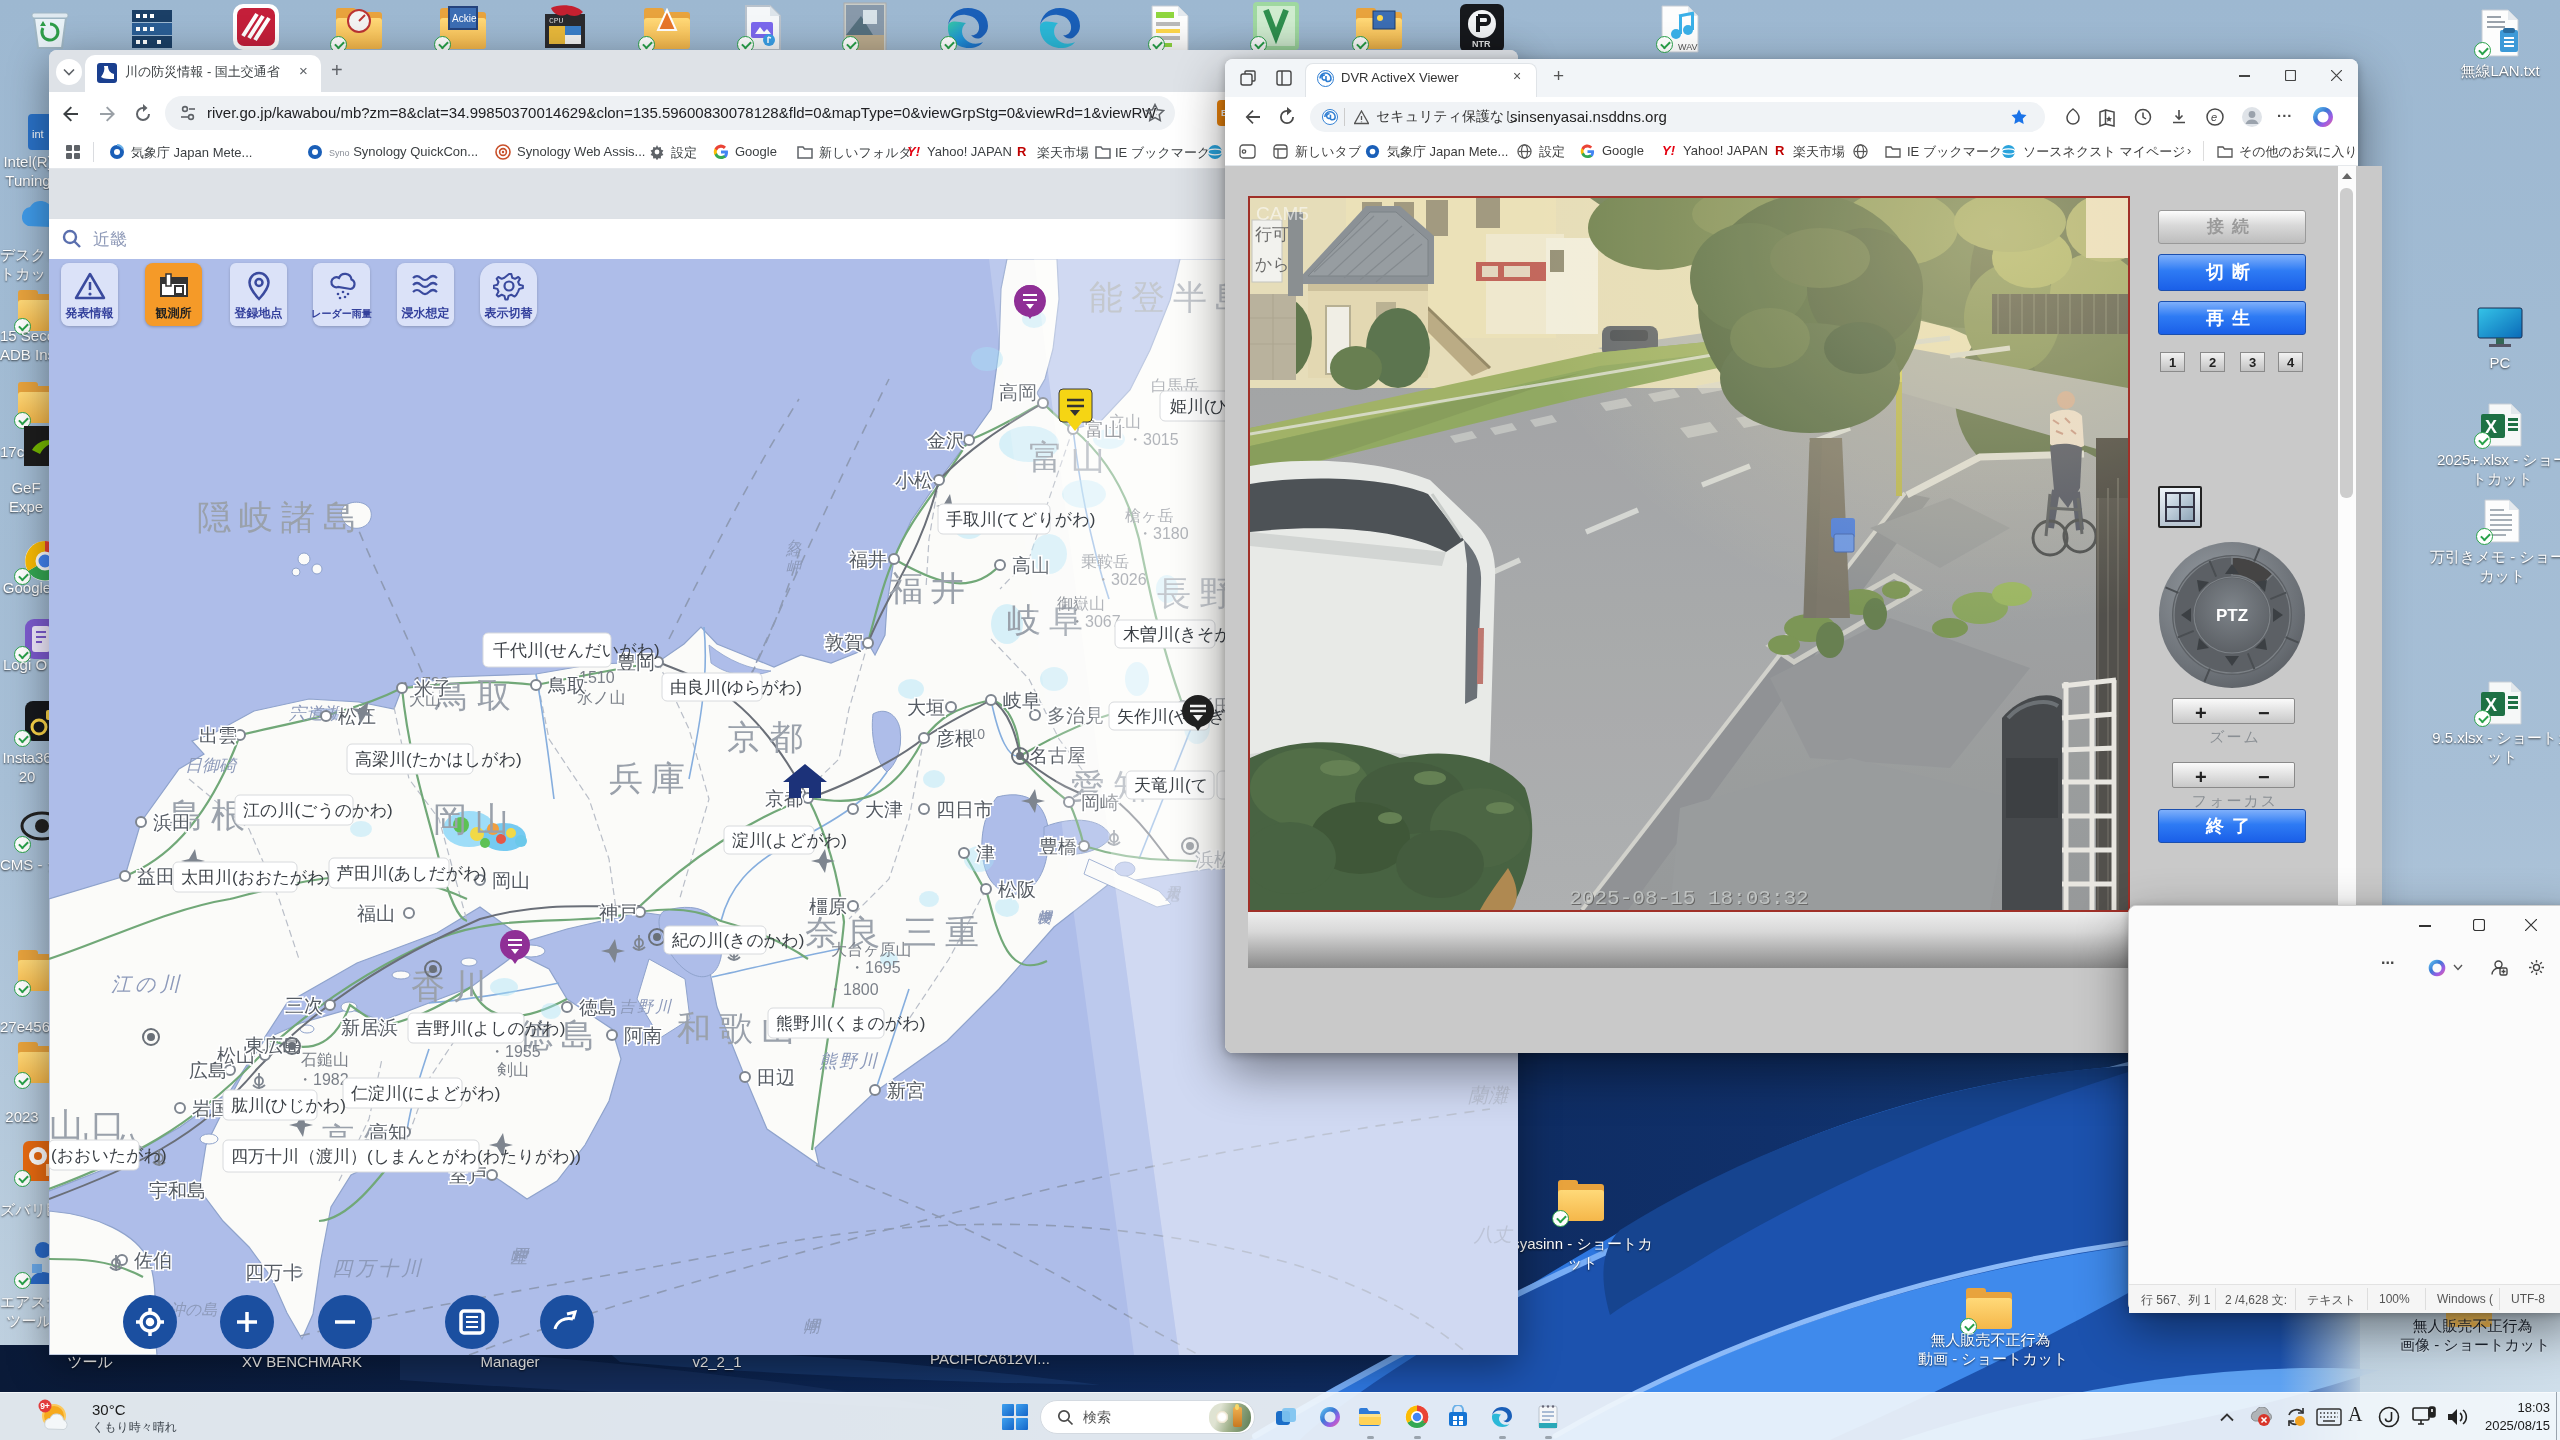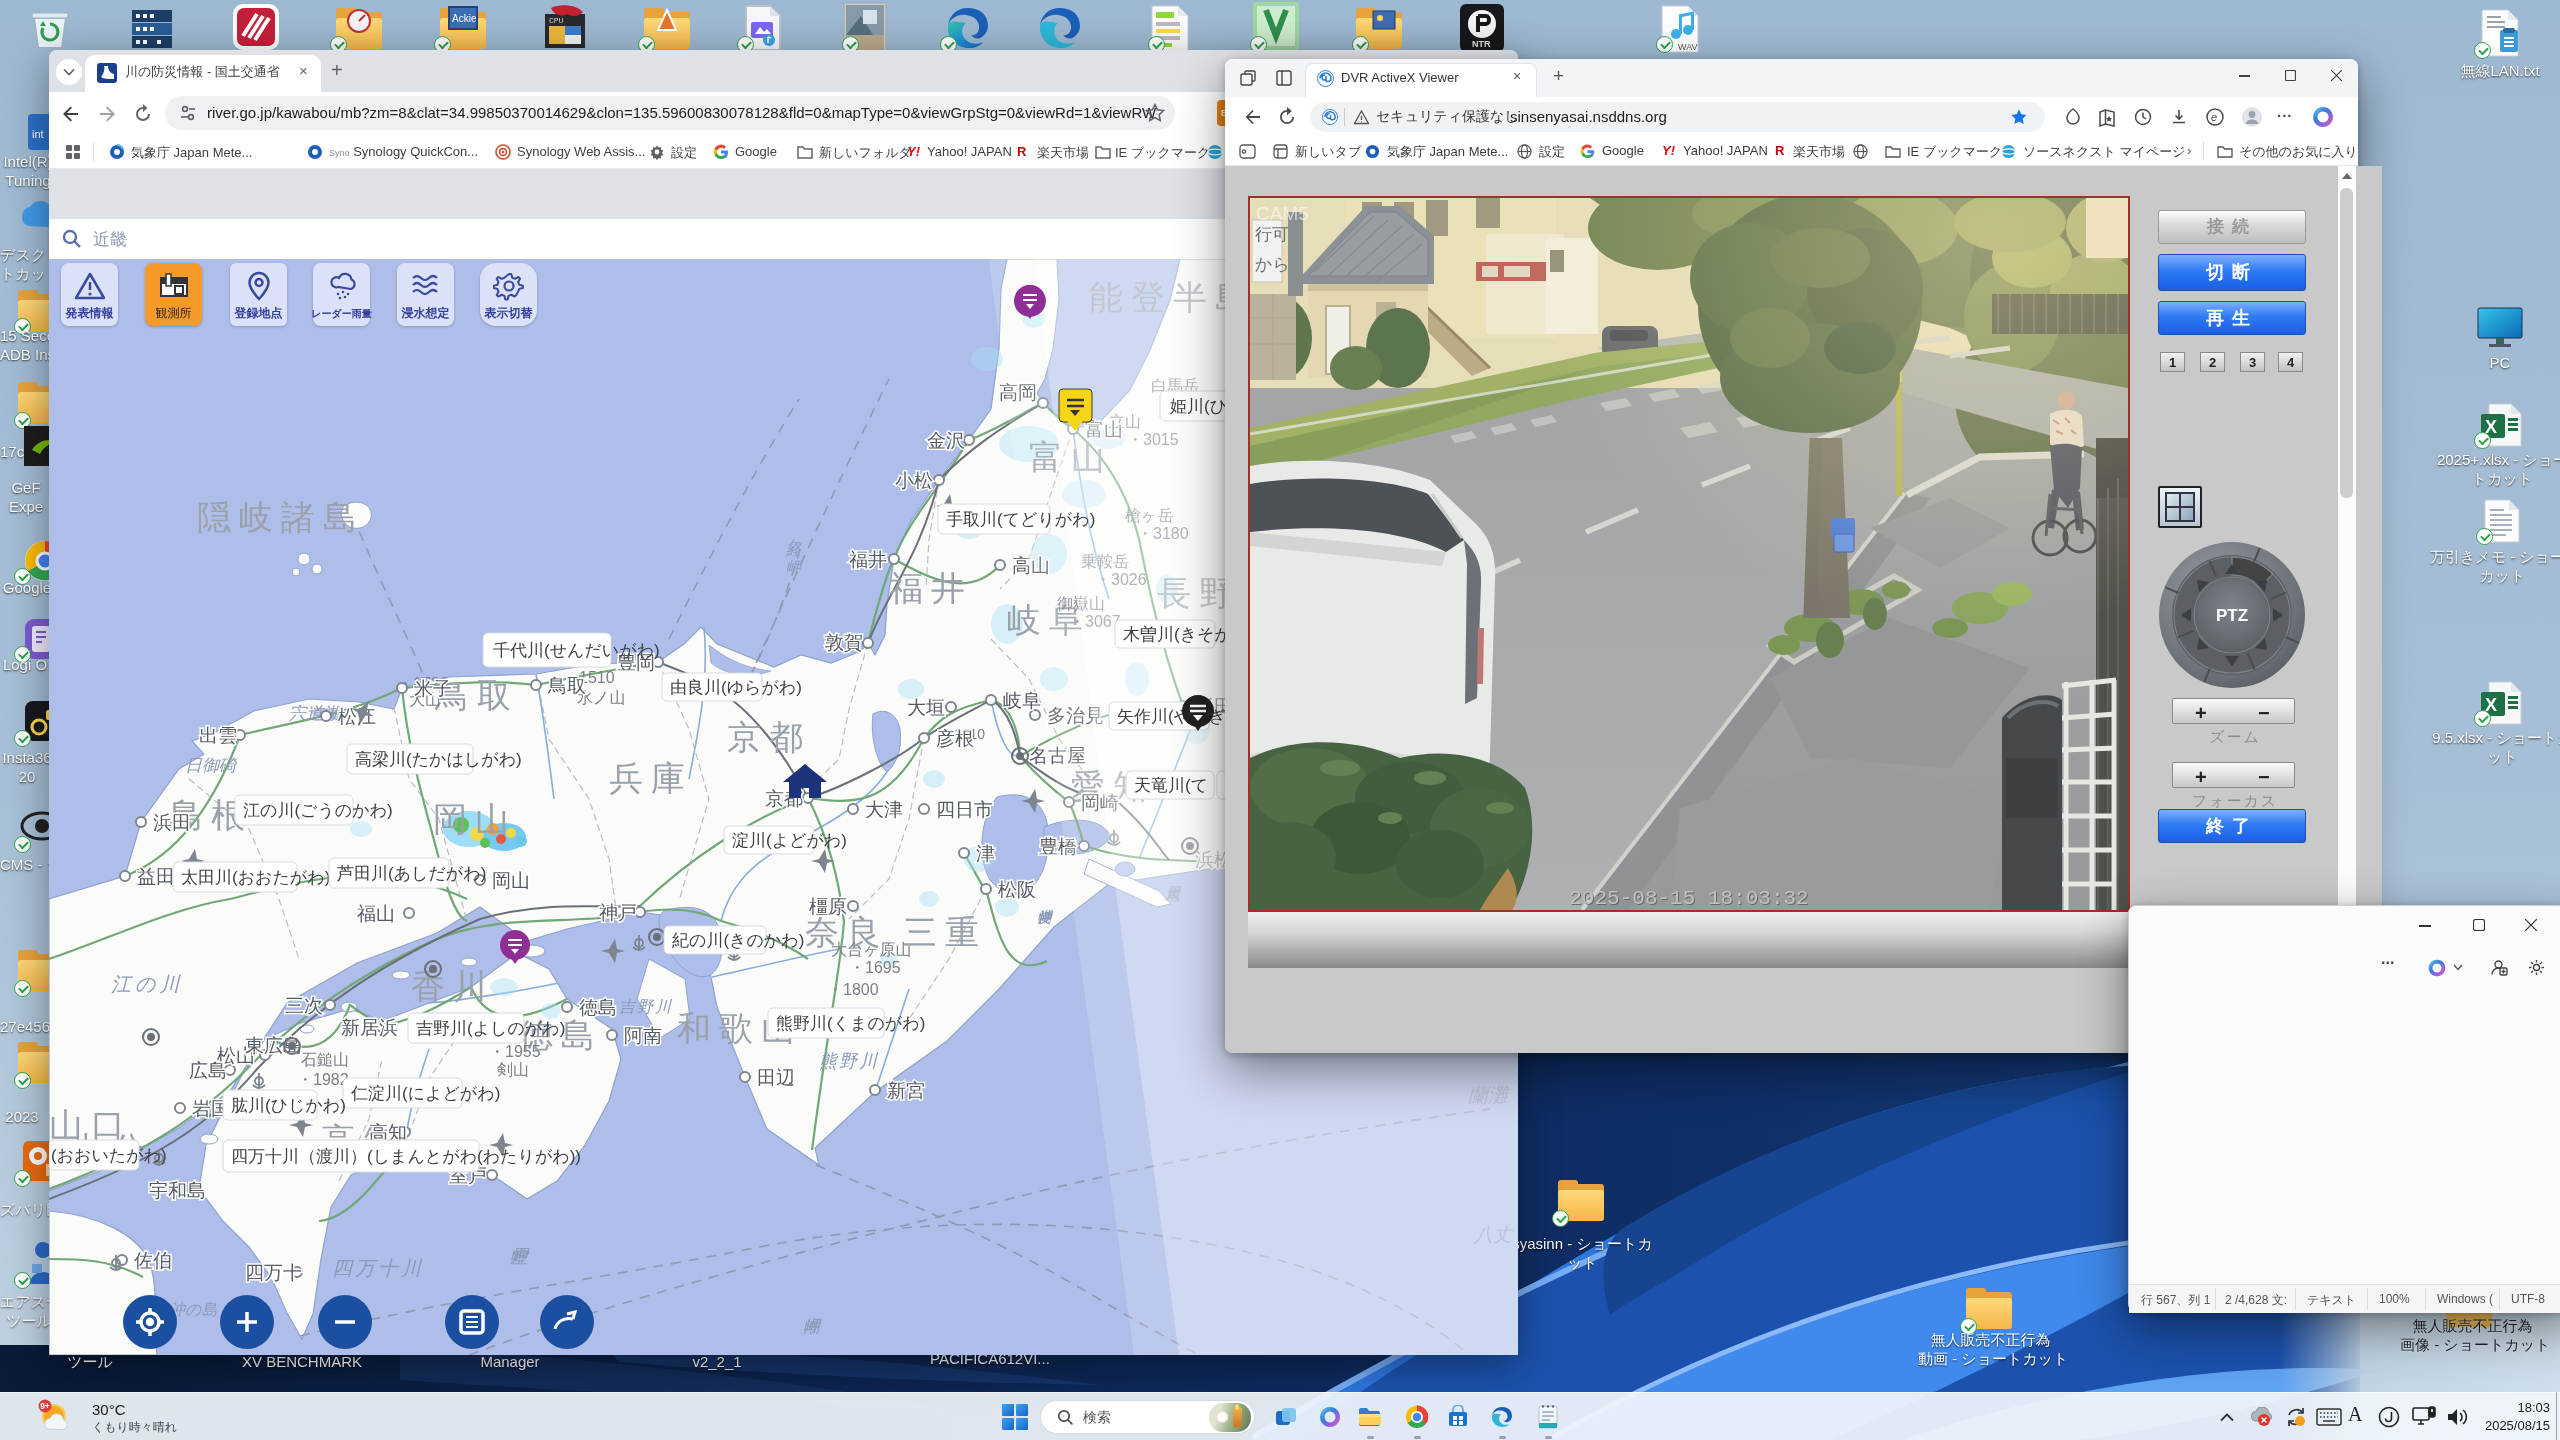--- a/index.html
+++ b/index.html
@@ -985,21 +985,21 @@
         </svg>
     <div class="abs" style="left:0;top:42px;width:57px;text-align:center;font-size:12px;font-weight:bold;color:#33409c">発表情報</div>
   </div>
   <div class="abs" style="left:96px;top:4px;width:57px;height:63px;background:#f59a28;border-radius:8px;box-shadow:0 1px 3px rgba(0,0,0,.25)">
     <svg class="abs" style="left:13px;top:7px" width="32" height="32" viewBox="0 0 32 32">
           <rect x="3" y="8" width="26" height="18" fill="#fff" stroke="#333" stroke-width="2"></rect>
           <rect x="3" y="8" width="26" height="6" fill="#333"></rect>
           <rect x="8" y="4" width="5" height="12" fill="#fff" stroke="#333" stroke-width="1.5"></rect>
           <rect x="17" y="16" width="8" height="8" fill="none" stroke="#333" stroke-width="2"></rect>
         </svg>
-    <div class="abs" style="left:0;top:42px;width:57px;text-align:center;font-size:12px;font-weight:normal;color:#222">観測所</div>
+    <div class="abs" style="left:0;top:42px;width:57px;text-align:center;font-size:12px;font-weight:bold;color:#222">観測所</div>
   </div>
   <div class="abs" style="left:181px;top:4px;width:57px;height:63px;background:rgba(222,229,248,.92);border-radius:6px;box-shadow:0 1px 3px rgba(0,0,0,.2)">
     <svg class="abs" style="left:13px;top:7px" width="32" height="32" viewBox="0 0 32 32">
           <path d="M16 3 a9.5 9.5 0 0 1 9.5 9.5 C25.5 19 16 29 16 29 C16 29 6.5 19 6.5 12.5 A9.5 9.5 0 0 1 16 3 Z" fill="none" stroke="#3a4a9e" stroke-width="2.5"></path>
           <circle cx="16" cy="12.5" r="3.5" fill="none" stroke="#3a4a9e" stroke-width="2.5"></circle>
         </svg>
     <div class="abs" style="left:0;top:42px;width:57px;text-align:center;font-size:12px;font-weight:bold;color:#33409c">登録地点</div>
   </div>
   <div class="abs" style="left:264px;top:4px;width:57px;height:63px;background:rgba(222,229,248,.92);border-radius:8px;box-shadow:0 1px 3px rgba(0,0,0,.2)">
     <svg class="abs" style="left:13px;top:7px" width="32" height="32" viewBox="0 0 32 32">

